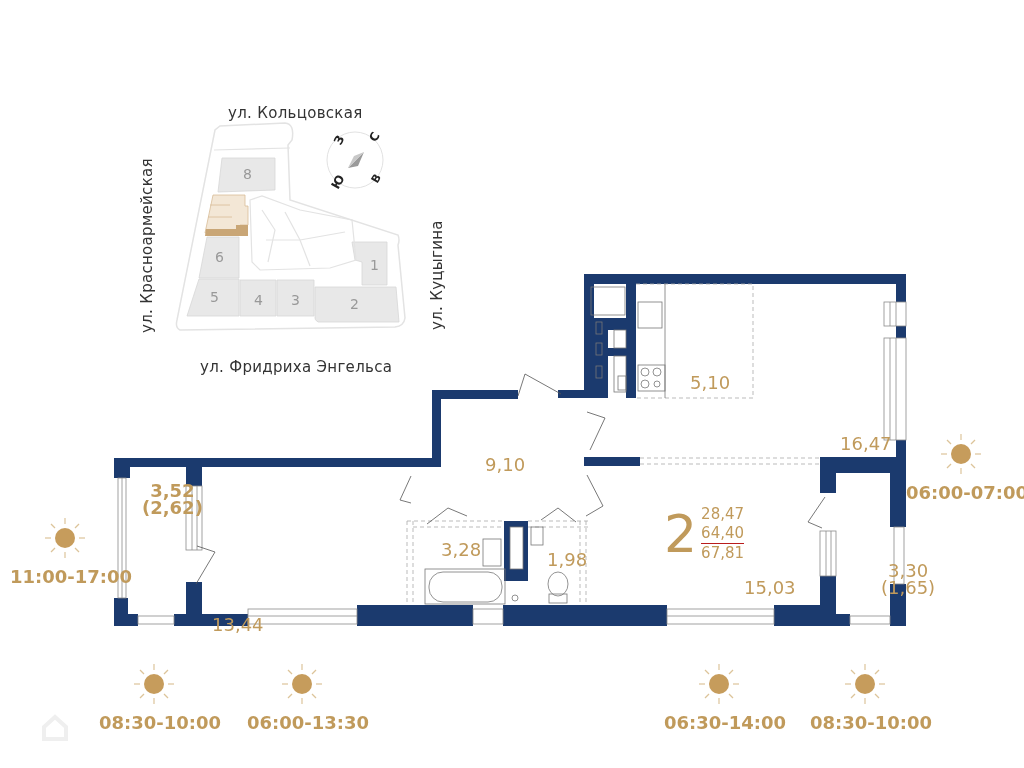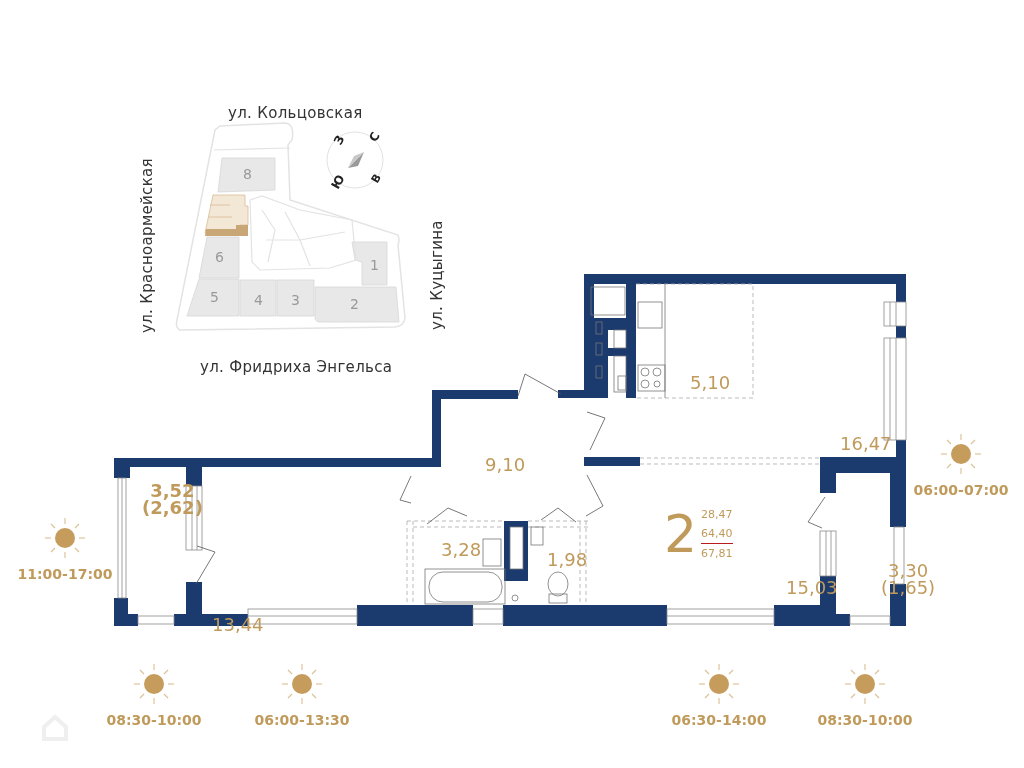--- a/index.html
+++ b/index.html
@@ -3,24 +3,24 @@
 <meta charset="utf-8">
 <style>
   html, body { margin:0; padding:0; background:#ffffff; }
   body { width:1024px; height:768px; position:relative; overflow:hidden;
          font-family:"DejaVu Sans", "Liberation Sans", sans-serif; }
   .abs { position:absolute; }
   .street { color:#333; font-size:15px; letter-spacing:0.3px; white-space:nowrap; }
   .vert { transform-origin:left top; transform:rotate(-90deg); }
   .area { color:#c09a5b; font-size:18px; white-space:nowrap; text-align:center; line-height:17px; }
   .sun { text-align:center; width:110px; }
-  .sun .time { color:#c09a5b; font-size:14px; font-weight:bold; margin-top:2px; white-space:nowrap; }
+  .sun .time { color:#c09a5b; font-size:18px; font-weight:bold; margin-top:2px; white-space:nowrap; }
   .totals { color:#c09a5b; }
   .rooms-big { font-size:52px; line-height:52px; }
-  .totals .lines { font-size:11px; line-height:19px; }
+  .totals .lines { font-size:15px; line-height:19px; }
   .totals .underline { border-bottom:1px solid #b91c1c; }
   .watermark { color:#f2f2f2; font-size:26px; font-weight:bold; letter-spacing:1px; }
   .bldg-num { color:#999; font-size:14px; }
   svg { position:absolute; left:0; top:0; }
 </style>
 </head>
 <body>
 
 <div class="abs street" style="left:228px;top:80px;margin-top:24px;">ул. Кольцовская</div>
 <div class="abs street vert" style="left:138px;top:333px;">ул. Красноармейская</div>
@@ -197,21 +197,21 @@
 <div class="abs area" style="left:690px;top:374px;">5,10</div>
 <div class="abs area" style="left:840px;top:435px;">16,47</div>
 <div class="abs area" style="left:485px;top:456px;">9,10</div>
 <div class="abs area" style="left:212px;top:580px;margin-top:36px;">13,44</div>
 <div class="abs area" style="left:142px;top:482px;font-weight:bold;">
   <div>3,52</div>
   <div>(2,62)</div>
 </div>
 <div class="abs area" style="left:441px;top:541px;">3,28</div>
 <div class="abs area" style="left:547px;top:551px;">1,98</div>
-<div class="abs area" style="left:786px;top:579px;">15,03</div>
+<div class="abs area" style="left:744px;top:579px;">15,03</div>
 <div class="abs area" style="left:849px;top:562px;margin-left:32px;">
   <div>3,30</div>
   <div>(1,65)</div>
 </div>
 
 <div class="abs totals" style="left:664px;top:505px;display:flex;align-items:center;">
   <div class="rooms-big">2</div>
   <div class="lines" style="margin-left:4px;">
     <div>28,47</div>
     <div class="underline">64,40</div>

